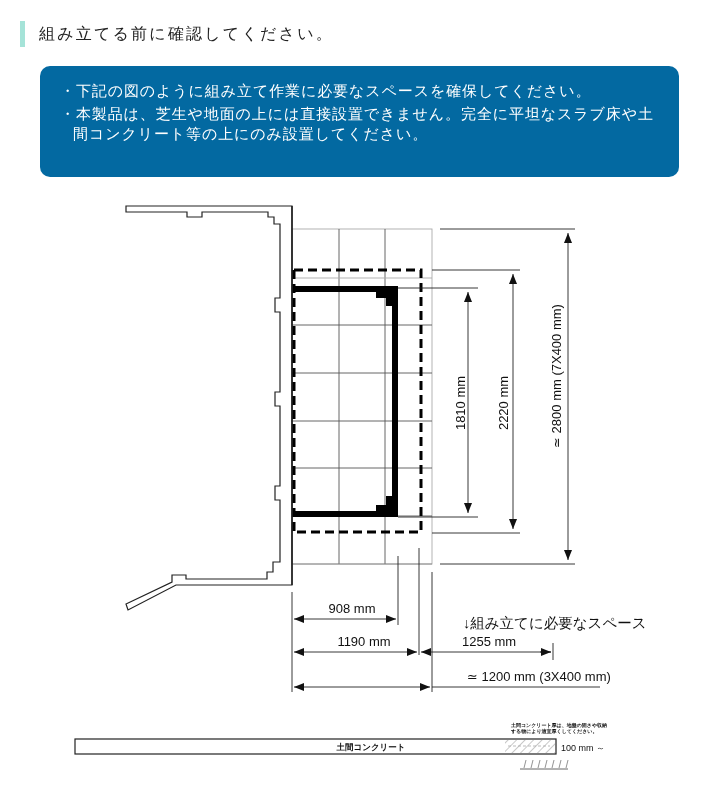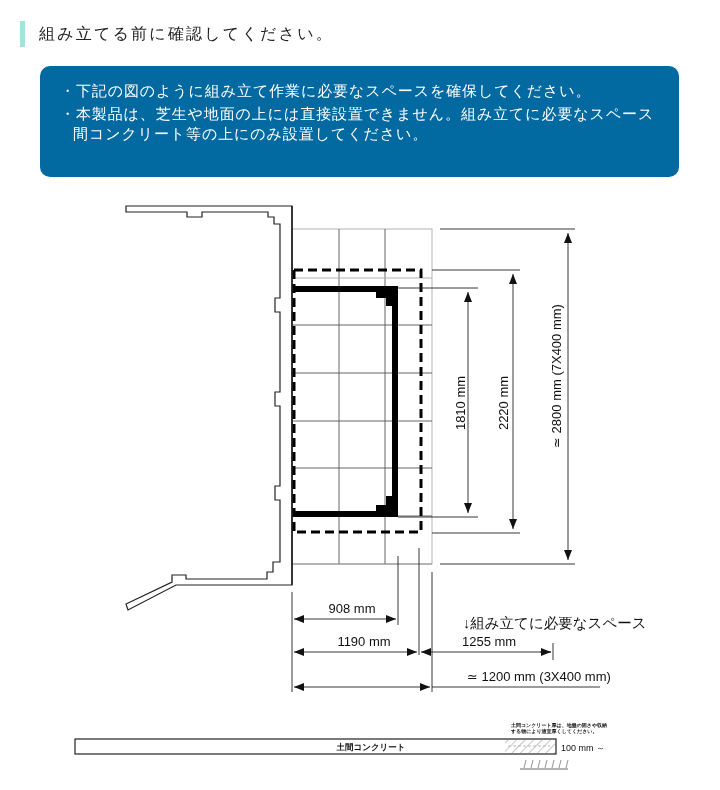--- a/index.html
+++ b/index.html
@@ -19,21 +19,21 @@
 </head>
 <body>
 
 <div class="heading">
   <div class="bar"></div>
   <div class="title">組み立てる前に確認してください。</div>
 </div>
 
 <div class="notice">
   <div class="line">・下記の図のように組み立て作業に必要なスペースを確保してください。</div>
-  <div class="line">・本製品は、芝生や地面の上には直接設置できません。組み立てに必要なスペース</div>
+  <div class="line">・本製品は、芝生や地面の上には直接設置できません。完全に平坦なスラブ床や土</div>
   <div class="line indent">間コンクリート等の上にのみ設置してください。</div>
 </div>
 
 <svg width="720" height="790" viewBox="0 0 720 790">
   <defs>
     <marker id="ah" markerWidth="10" markerHeight="8" refX="10" refY="4" orient="auto" markerUnits="userSpaceOnUse">
       <path d="M0,0 L10,4 L0,8 Z" fill="#111"></path>
     </marker>
     <marker id="ahs" markerWidth="10" markerHeight="8" refX="0" refY="4" orient="auto" markerUnits="userSpaceOnUse">
       <path d="M10,0 L0,4 L10,8 Z" fill="#111"></path>

